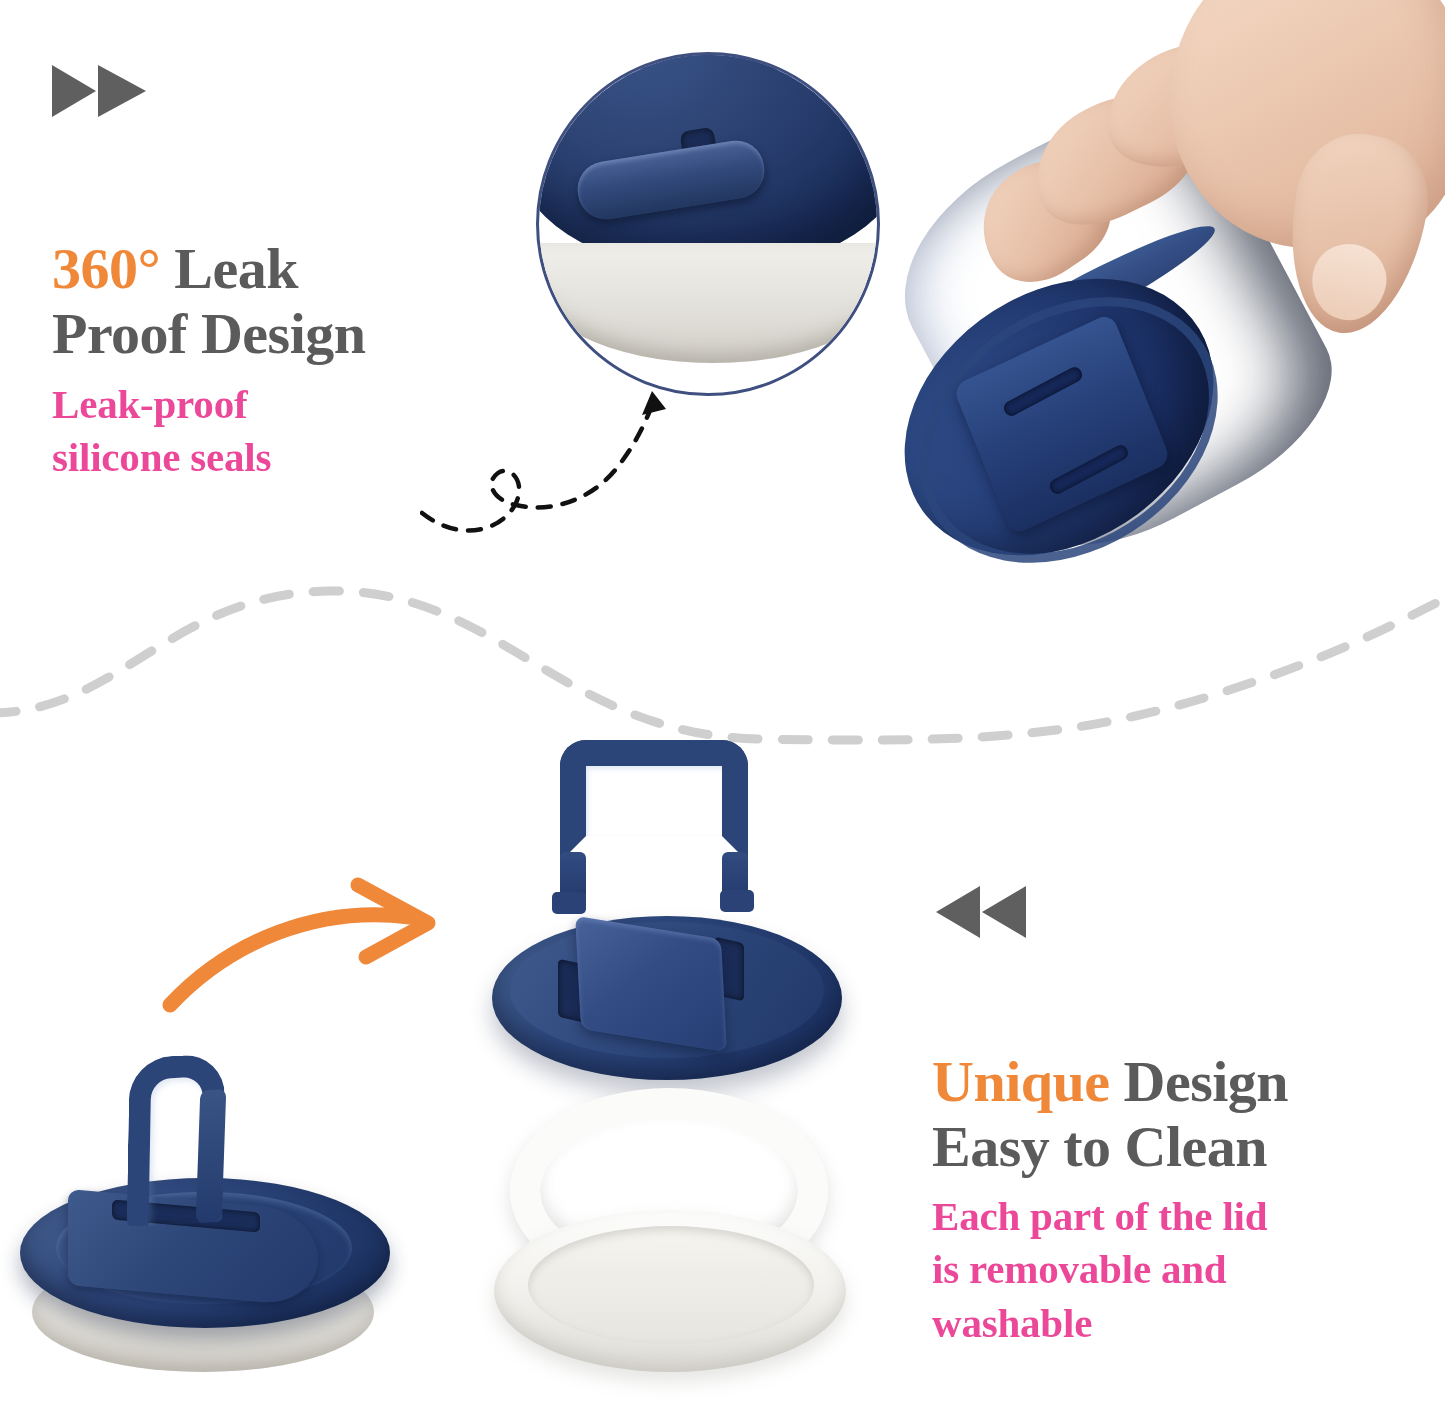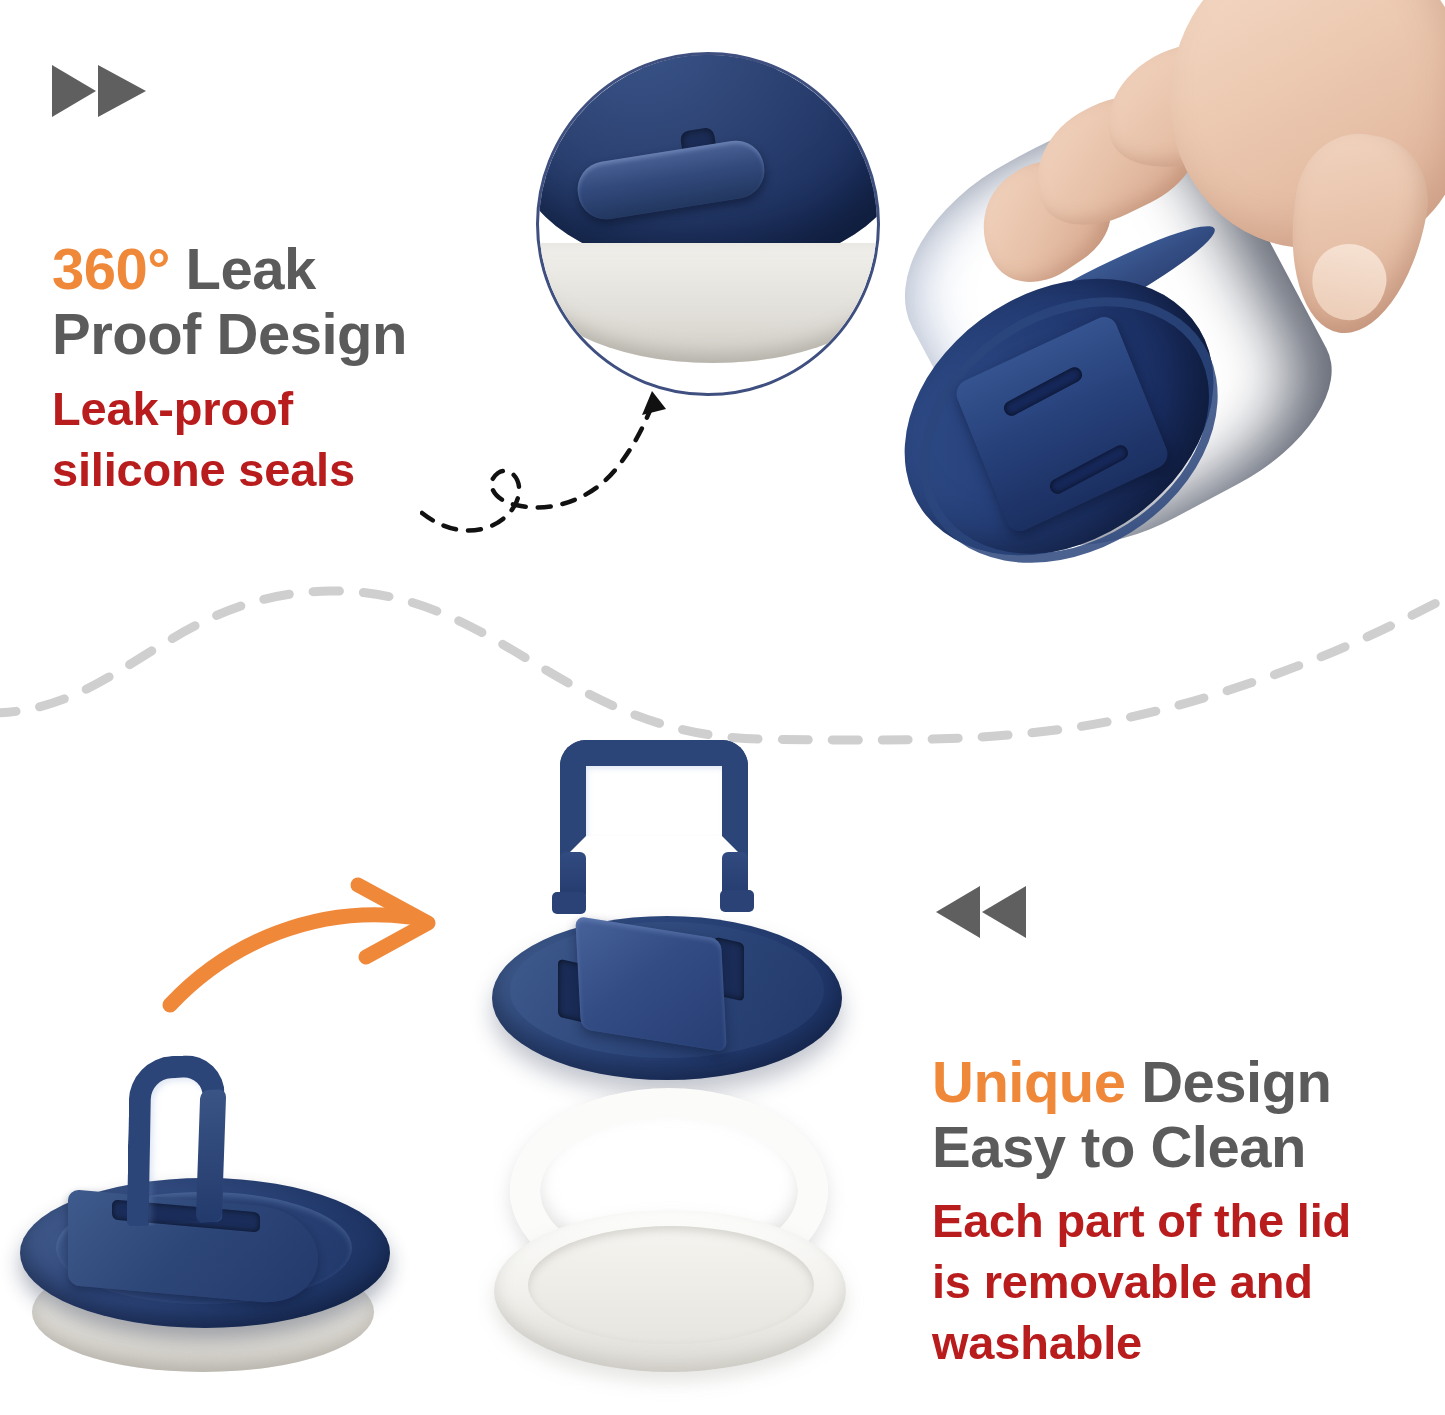--- a/index.html
+++ b/index.html
@@ -12,40 +12,40 @@
   }
   #page {
     position: relative;
     width: 1445px;
     height: 1415px;
     background: #ffffff;
     overflow: hidden;
   }
 
   
-  .abs { position: absolute; }
+  .abs { position: absolute; font-family: Liberation Serif, serif; }
   .nosel { user-select: none; }
 
   
   .heading {
     font-weight: 700;
     font-size: 58px;
     line-height: 1.12;
     letter-spacing: -0.5px;
     color: #5b5b5b;
     white-space: pre-line;
   }
   .heading .accent { color: #f0883a; }
 
   .subtext {
     font-weight: 700;
-    font-size: 47px;
+    font-size: 41px;
     line-height: 1.30;
     letter-spacing: -0.2px;
-    color: #b91c1c;
+    color: #ec4899;
     white-space: pre-line;
   }
 
   
   #tl-icon { left: 52px; top: 63px; }
   #tl-heading { left: 52px; top: 172px; width: 470px; }
   #tl-sub { left: 52px; top: 378px; width: 420px; }
 
   
   #br-icon { left: 932px; top: 884px; }

